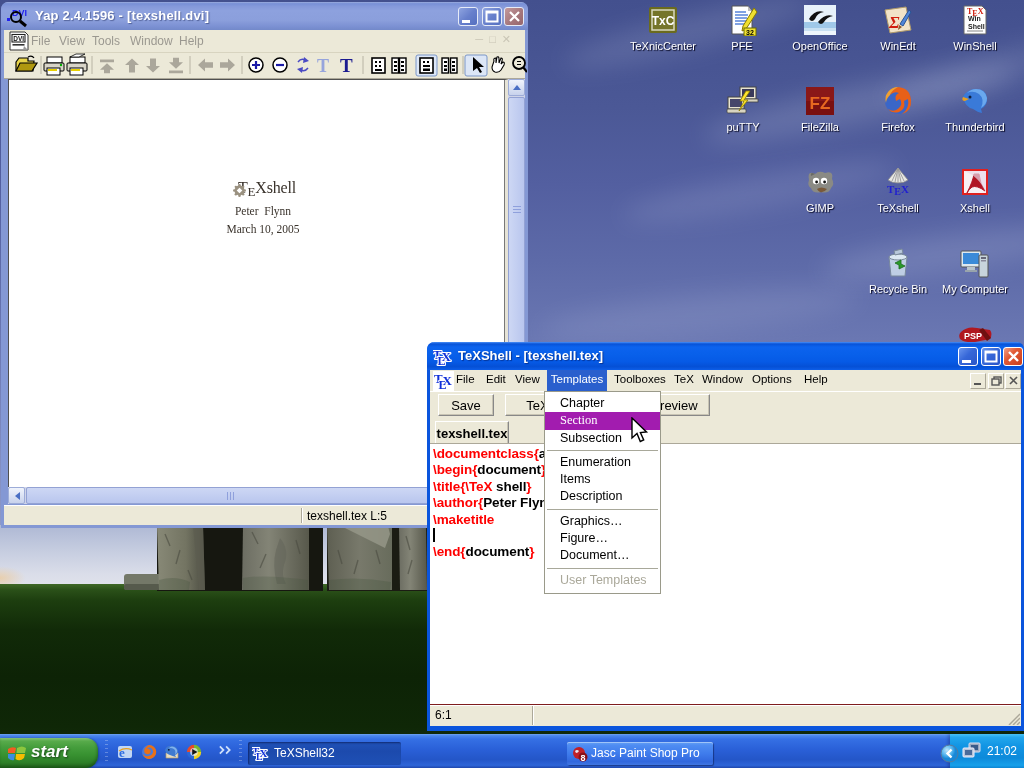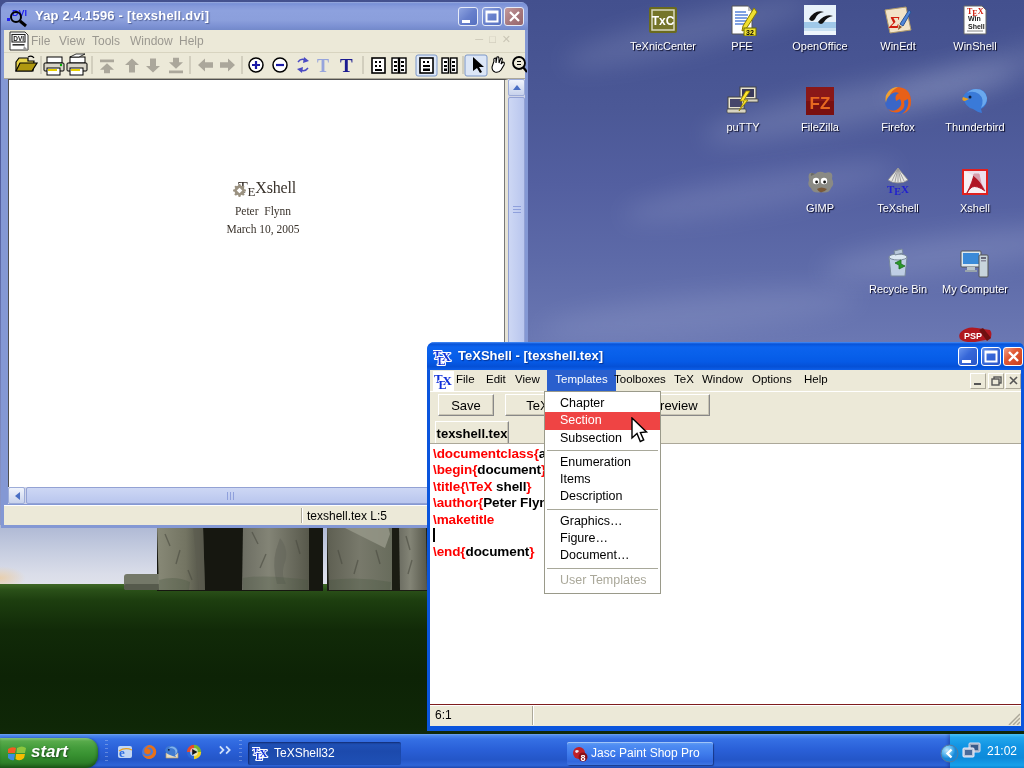--- a/index.html
+++ b/index.html
@@ -86,21 +86,21 @@
   border-top:1px solid #aca899; padding:2px 0 0 3px; font-weight:bold; font-size:13.5px; letter-spacing:-.1px; }
 .cl { height:16.4px; line-height:16.4px; white-space:pre; color:#000; }
 .cl .r { color:#f00; }
 .caret { display:inline-block; width:1.5px; height:14px; background:#000; vertical-align:-2px; }
 .tex-status { position:absolute; left:0; top:362px; width:591px; height:22px; background:#ece9d8;
   border-top:1px solid #7f1d1d; box-shadow:inset 0 1px 0 #fff; font-size:12px; color:#000; }
 
 #dropdown { position:absolute; left:544px; top:391px; width:117px; height:203px; z-index:30;
   background:#fff; border:1px solid #9a9a8a; padding-top:3px; }
 .mi { height:17.3px; font-size:12.5px; color:#000; padding-left:15px; padding-top:1px; }
-.mihl { background:#ef4444; color:#fff; }
+.mihl { background:#a21caf; color:#fff;font-family:Liberation Serif, serif; }
 .midis { color:#aaa89a; }
 .msep { height:1px; margin:3px 2px 3px 2px; background:#a8a89a; }
 
 #taskbar { position:absolute; left:0; top:734px; width:1024px; height:34px; z-index:50;
   background:linear-gradient(180deg, #6fa3f0 0%, #4a86ec 5%, #3570e4 15%, #2a60d8 45%, #2456c8 75%, #2e65d8 92%, #1f47ac 100%); }
 #startbtn { position:absolute; left:0; top:4px; width:98px; height:30px; border-radius:0 12px 12px 0;
   background:linear-gradient(180deg,#88c477 0%, #58ab4b 10%, #469e3d 30%, #389231 55%, #2e8128 80%, #256b20 100%);
   box-shadow:inset -1px -2px 3px rgba(0,40,0,.35), 1px 0 2px rgba(0,0,0,.25); }
 #startbtn .st { position:absolute; left:31px; top:4px; color:#fff; font-size:17px; font-weight:bold;
   font-style:italic; text-shadow:1px 1px 2px rgba(0,0,0,.5); }
@@ -533,21 +533,21 @@
    <rect x="0" y="0" width="21" height="20" fill="#fff"></rect>
    <g font-family="Liberation Serif" font-weight="bold" fill="#1030d8" stroke="#fff" stroke-width="1.6" paint-order="stroke" stroke-linejoin="round">
     <text x="1" y="12" font-size="13">T</text>
     <text x="5.5" y="18" font-size="12">E</text>
     <text x="9.5" y="14" font-size="13">X</text>
    </g>
   </svg>
   <span class="xm" style="left:26px">File</span>
   <span class="xm" style="left:56px">Edit</span>
   <span class="xm" style="left:85px">View</span>
-  <span class="xm xmhl" style="left:117px;width:69px;text-align:center">Templates</span>
+  <span class="xm xmhl" style="left:117px;width:60px;text-align:center">Templates</span>
   <span class="xm" style="left:184px">Toolboxes</span>
   <span class="xm" style="left:244px">TeX</span>
   <span class="xm" style="left:272px">Window</span>
   <span class="xm" style="left:322px">Options</span>
   <span class="xm" style="left:374px">Help</span>
   <div class="mdib" style="right:35px"><svg width="16" height="14">
           <rect x="3" y="9" width="7" height="2" fill="#555"></rect>
         </svg></div>
   <div class="mdib" style="right:17px"><svg width="16" height="14">
           <rect x="5" y="3" width="7" height="6" fill="none" stroke="#555" stroke-width="1.4"></rect>

